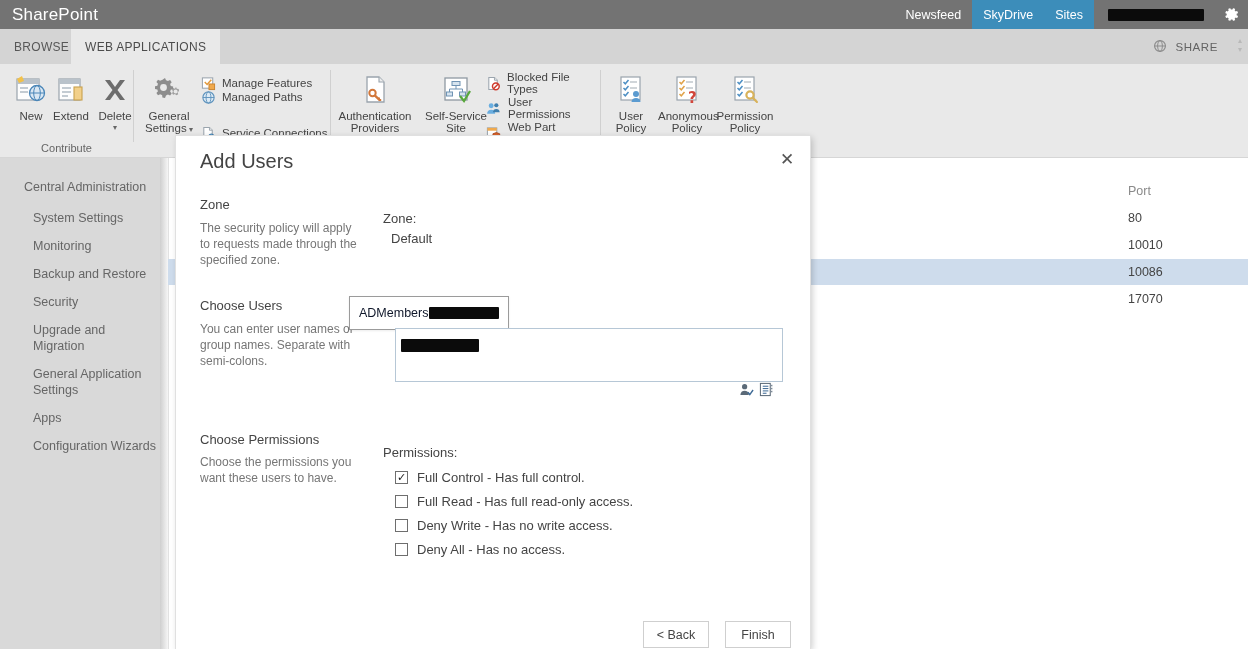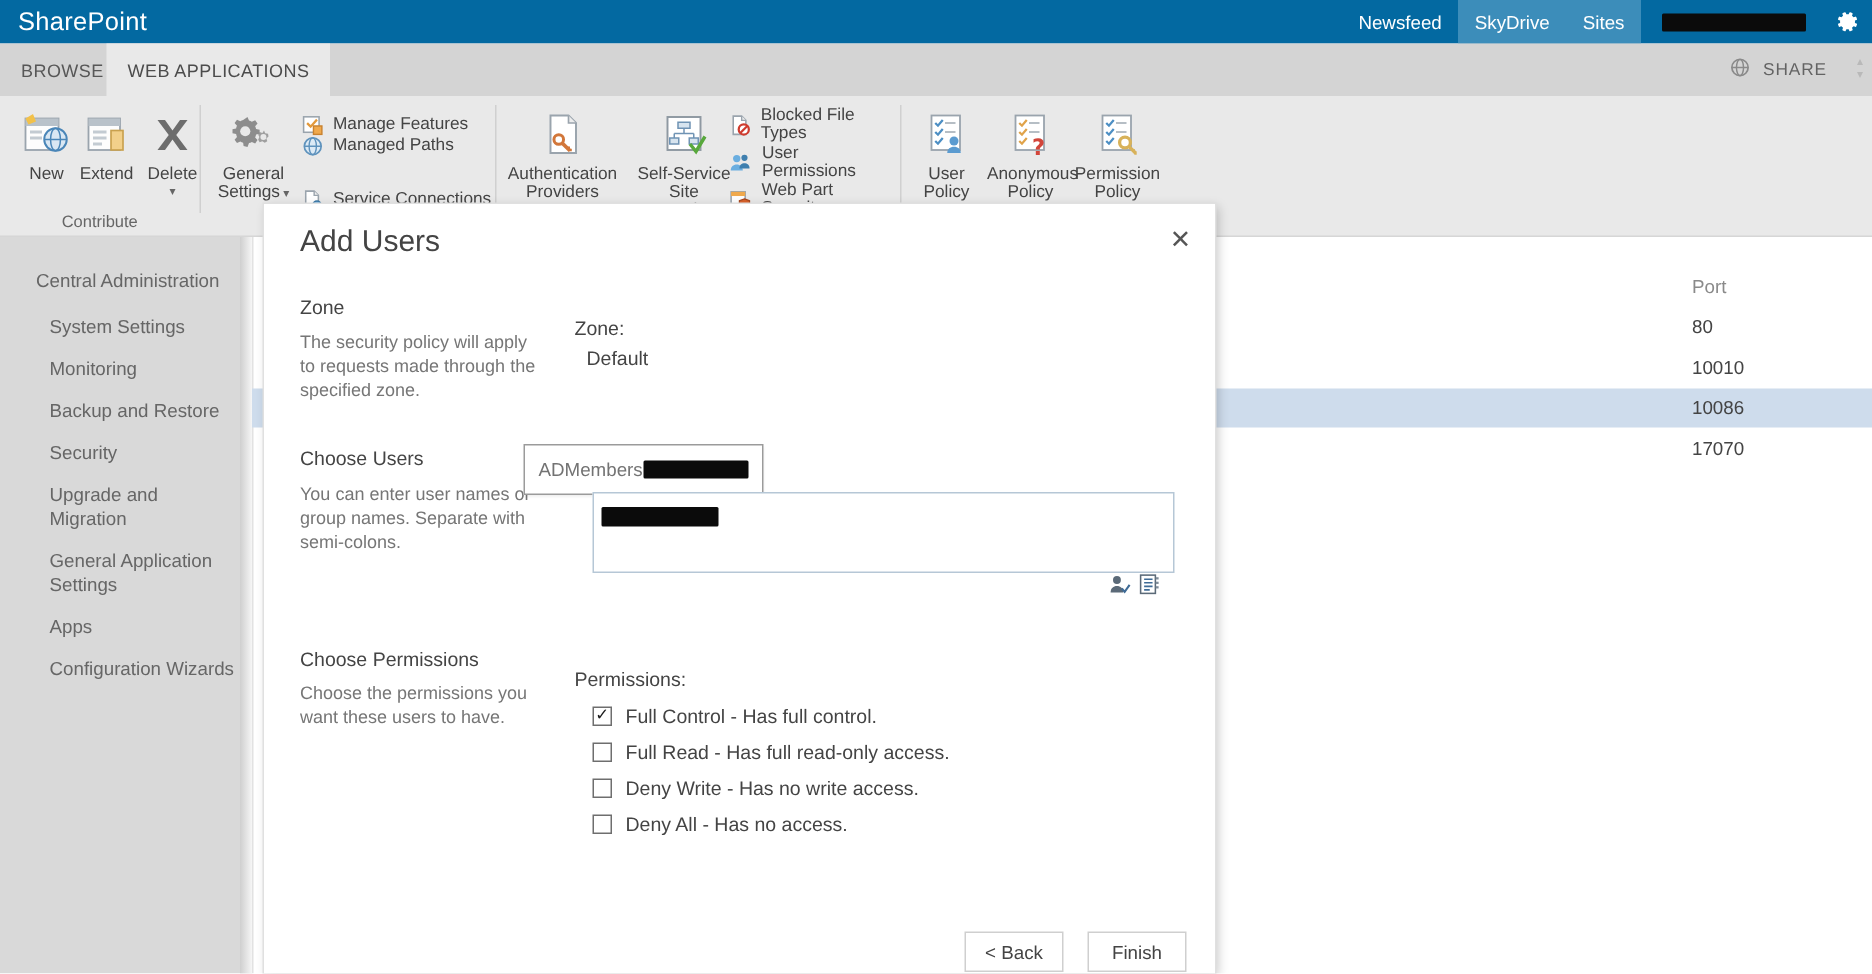--- a/index.html
+++ b/index.html
@@ -7,21 +7,21 @@
     width: 1248px; height: 649px;
     font-family: "Liberation Sans", sans-serif;
     background: #ffffff;
     overflow: hidden;
   }
   #root { position: relative; width: 1248px; height: 649px; }
 
   
   .suitebar {
     position: absolute; left: 0; top: 0; width: 1248px; height: 29px;
-    background: #0369a1; display: flex; align-items: center;
+    background: #737373; display: flex; align-items: center;
   }
   .suite-brand {
     color: #ffffff; font-size: 17px; padding-left: 12px;
     letter-spacing: .2px; line-height: 29px;
   }
   .suite-right {
     position: absolute; right: 0; top: 0; height: 29px;
     display: flex; align-items: stretch;
   }
   .suite-link {
@@ -152,21 +152,21 @@
   .field-value {
     position: absolute; font-size: 13px; color: #444;
   }
 
   
   .picker-tip {
     position: absolute; left: 173px; top: 160px;
     width: 160px; height: 34px; background: #ffffff;
     border: 1px solid #9b9b9b;
     display: flex; align-items: center; padding-left: 9px;
-    font-size: 12.5px; color: #737373; box-shadow: 0 1px 2px rgba(0,0,0,.08); text-align: center;
+    font-size: 12.5px; color: #0f172a; box-shadow: 0 1px 2px rgba(0,0,0,.08); text-align: center;
   }
   .picker-box {
     position: absolute; left: 219px; top: 192px;
     width: 388px; height: 54px;
     border: 1px solid #b6c7d6; background: #ffffff;
   }
   .picker-box .entry {
     position: absolute; left: 5px; top: 7px;
   }
   .picker-icons {

